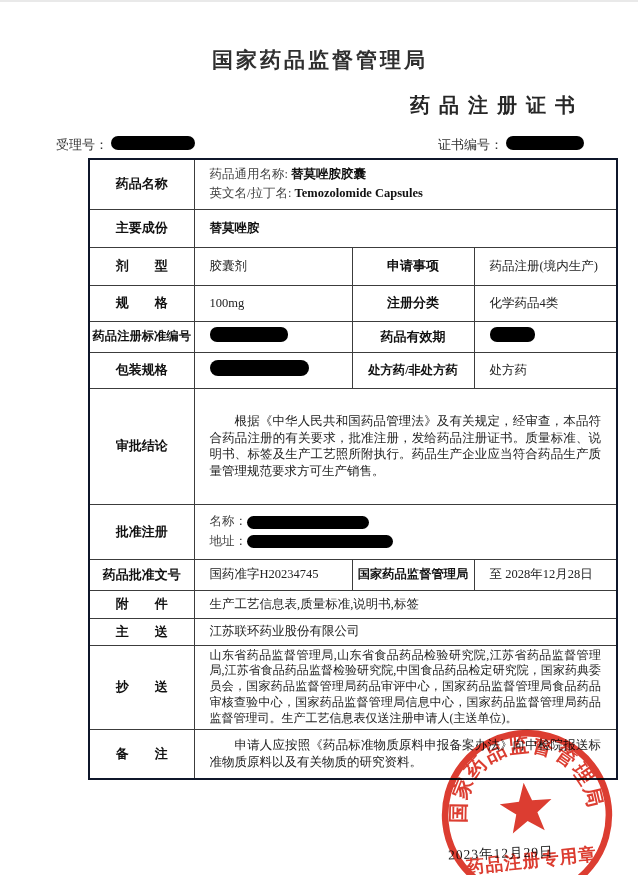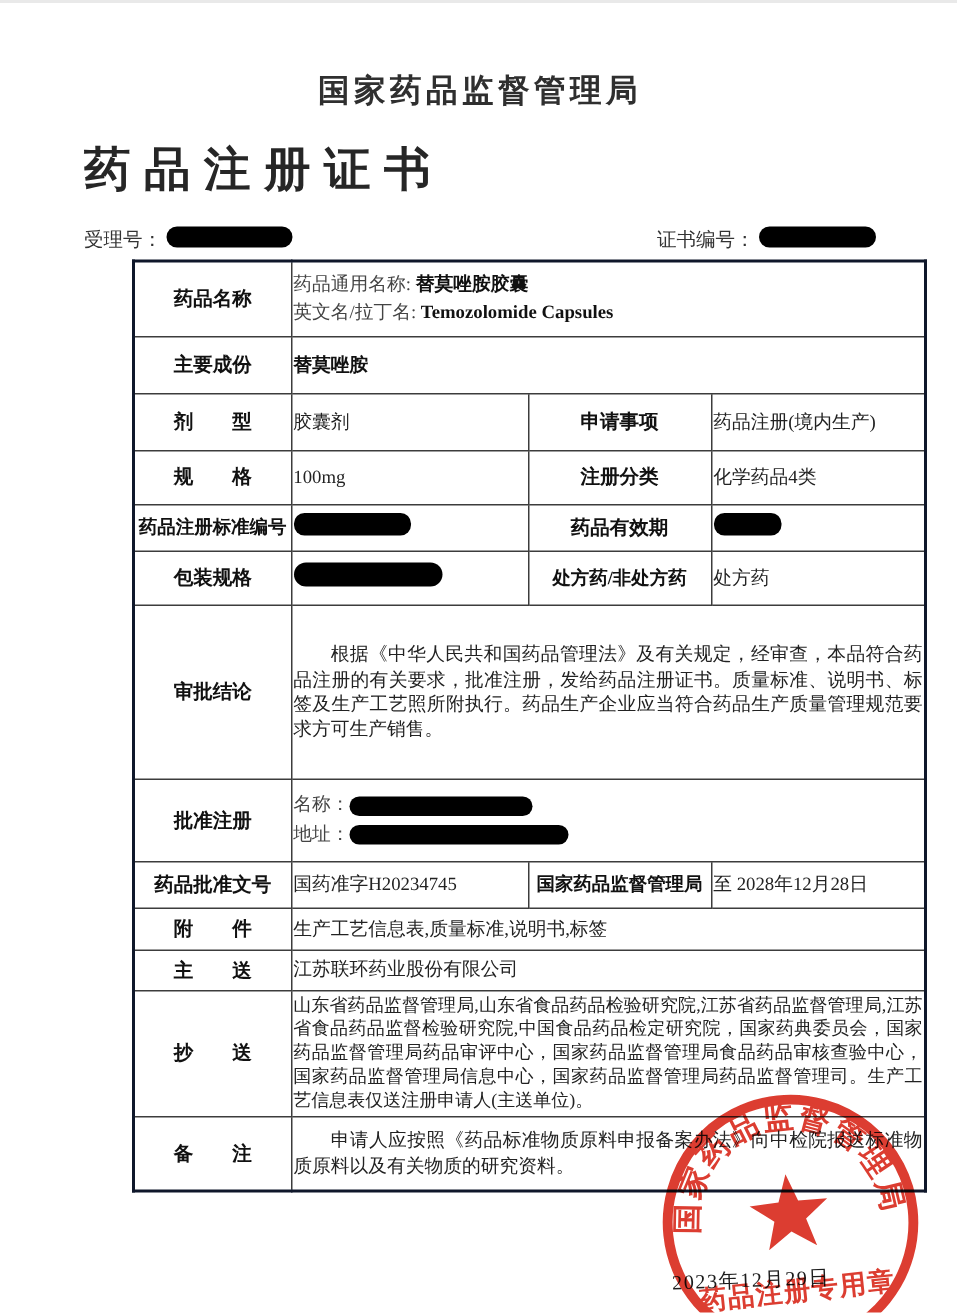--- a/index.html
+++ b/index.html
@@ -3,28 +3,28 @@
 <meta charset="utf-8">
 <style>
   html,body{margin:0;padding:0;}
   body{
     width:638px;height:875px;background:#ffffff;position:relative;overflow:hidden;
     font-family:"Liberation Serif","DejaVu Serif",serif;color:#1f1f1f;
   }
   .topline{position:absolute;top:0;left:0;width:638px;height:2px;background:#e9e9e9;}
   .sheet{position:absolute;left:56px;top:0;width:528px;}
   .agency{margin-top:46px;text-align:center;font-size:21px;font-weight:bold;letter-spacing:3px;color:#2f2f2f;}
-  .doctitle{margin-top:18px;text-align:left;font-size:31px;font-weight:600;letter-spacing:9px;color:#262626;}
+  .doctitle{margin-top:18px;text-align:right;font-size:20px;font-weight:600;letter-spacing:9px;color:#262626;}
   .meta{margin-top:16px;height:20px;display:flex;justify-content:space-between;align-items:center;font-size:13px;color:#333;}
   .meta .grp{display:flex;}
   .redact{display:inline-block;background:#000;border-radius:7px;}
   .r-accept{width:84px;height:14px;margin-left:3px;}
   .r-cert{width:78px;height:14px;margin-left:3px;}
   table.cert{margin-top:3px;width:528px;border-collapse:collapse;table-layout:fixed;border:2px solid #0f172a;margin-left:32px;}
-  td{border:1px solid #3c3c3c;padding:2px 1px;font-size:12.5px;vertical-align:middle;color:#222;
+  td{border:1px solid #3c3c3c;padding:2px 15px;font-size:12.5px;vertical-align:middle;color:#222;
      overflow:hidden;}
   td.lbl{font-weight:bold;text-align:center;font-size:13px;padding:2px 1px;color:#111;}
   td.lbl.small{font-size:12.3px;letter-spacing:0;}
   .b{font-weight:bold;color:#111;}
   .fieldlab{color:#444;}
   .line{line-height:1.55;}
   p.blk{margin:0;text-align:justify;line-height:1.32;}
   p.indent{text-indent:2em;}
   .r-v1{width:78px;height:15px;}
   .r-v2{width:45px;height:15px;}

